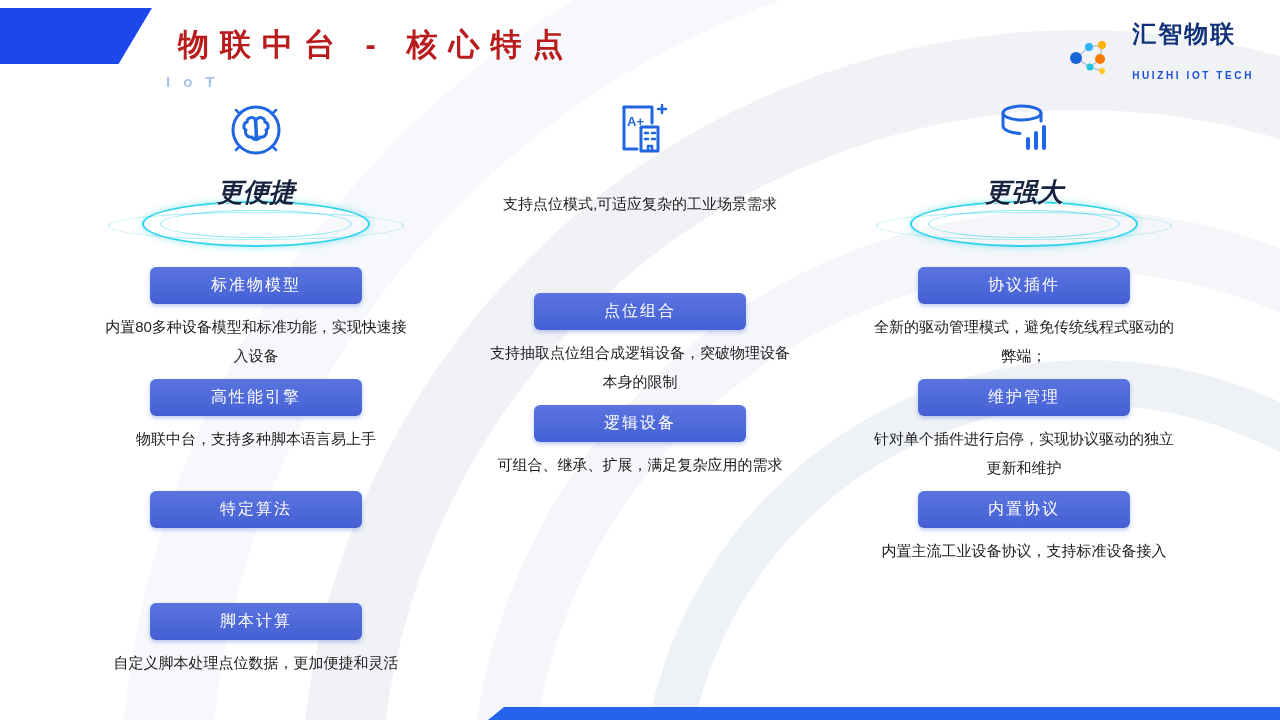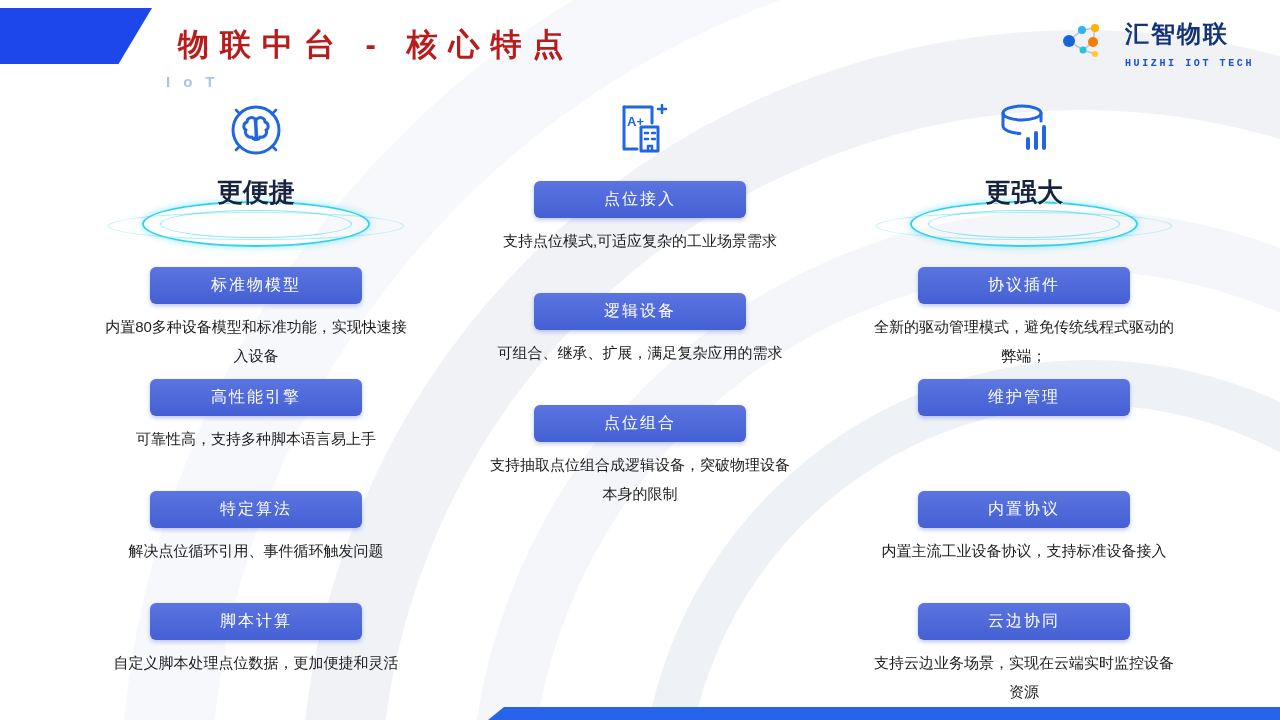--- a/index.html
+++ b/index.html
@@ -27,34 +27,34 @@
   }
   .page-title {
     position:absolute; left:178px; top:24px;
     font-size:31px; font-weight:bold; color:#b91c1c; letter-spacing:11px;
     white-space:nowrap;
   }
   .page-subtitle {
     position:absolute; left:166px; top:73px;
     font-size:15px; font-weight:bold; color:#a9c4e9; letter-spacing:13px;text-align:center;
   }
-  .logo { position:absolute; top:18px; right:26px; display:flex; align-items:flex-start; gap:20px; }
+  .logo { position:absolute; top:18px; right:26px; display:flex; align-items:flex-end; gap:20px; }
   .logo-text { display:flex; flex-direction:column; align-items:flex-start; }
   .logo-name { font-size:24px; font-weight:bold; color:#123279; letter-spacing:2px; }
-  .logo-tag  { font-size:10px; color:#1d4fd8; letter-spacing:2.6px; margin-top:8px; font-weight:bold;font-family:Liberation Mono, monospace; }
+  .logo-tag  { font-size:10px; color:#1d4fd8; letter-spacing:2.6px; margin-top:20px; font-weight:bold; }
 
   
   .main {
     position:absolute; top:95px; left:0; right:0; bottom:0;
     display:flex; justify-content:center; gap:44px;
   }
   .column { width:340px; display:flex; flex-direction:column; align-items:center; }
   .col-icon { height:70px; display:flex; align-items:center; justify-content:center; }
 
-  .title-wrap { position:relative; height:86px; width:100%; }
+  .title-wrap { position:relative; height:86px; width:100%;font-style:italic; }
   .ring {
     position:absolute; left:50%; top:36px; transform:translateX(-50%);
     width:228px; height:46px; border-radius:50%;
     border:2px solid rgba(24,207,232,.9);
     box-shadow:0 0 7px rgba(24,207,232,.45);
   }
   .ring::after {
     content:""; position:absolute; left:16px; right:16px; top:7px; bottom:7px;
     border-radius:50%; border:1px solid rgba(24,207,232,.5);
   }
@@ -144,25 +144,24 @@
       <div class="ring"></div>
       <div class="col-title">更便捷</div>
     </div>
     <div class="features">
       <div class="feature">
         <button class="pill">标准物模型</button>
         <p class="desc">内置80多种设备模型和标准功能，实现快速接入设备</p>
       </div>
       <div class="feature">
         <button class="pill">高性能引擎</button>
-        <p class="desc">可靠性高，支持多种脚本语言易上手</p>
+        <p class="desc">物联中台，支持多种脚本语言易上手</p>
       </div>
       <div class="feature">
         <button class="pill">特定算法</button>
-        <p class="desc">解决点位循环引用、事件循环触发问题</p>
       </div>
       <div class="feature">
         <button class="pill">脚本计算</button>
         <p class="desc">自定义脚本处理点位数据，更加便捷和灵活</p>
       </div>
     </div>
   </div>
 
   <div class="column">
     <div class="col-icon">
@@ -173,30 +172,29 @@
           <path d="M49 10 h8 M53 6 v8" stroke-width="2.5"></path>
           <rect x="32" y="28" width="17" height="24"></rect>
           <path d="M36 34 h3 M43 34 h3 M36 40 h3 M43 40 h3" stroke-width="2.5"></path>
           <path d="M39 52 v-5 h4 v5" stroke-width="2.5"></path>
         </g>
         <text x="18" y="27" font-size="13" font-weight="bold" fill="#2066e0">A+</text>
       </svg>
     </div>
     <div class="features">
       <div class="feature">
-        <button class="pill">点位接入</button>
         <p class="desc">支持点位模式,可适应复杂的工业场景需求</p>
+      </div>
+      <div class="feature">
+        <button class="pill">点位组合</button>
+        <p class="desc">支持抽取点位组合成逻辑设备，突破物理设备本身的限制</p>
       </div>
       <div class="feature">
         <button class="pill">逻辑设备</button>
         <p class="desc">可组合、继承、扩展，满足复杂应用的需求</p>
-      </div>
-      <div class="feature">
-        <button class="pill">点位组合</button>
-        <p class="desc">支持抽取点位组合成逻辑设备，突破物理设备本身的限制</p>
       </div>
     </div>
   </div>
 
   <div class="column">
     <div class="col-icon">
       <svg width="60" height="60" viewBox="0 0 60 60">
         <g fill="none" stroke="#2066e0" stroke-width="3" stroke-linecap="round">
           <ellipse cx="28" cy="13" rx="19" ry="7"></ellipse>
           <path d="M9 13 v13 c0 4 8 7 17 7.5"></path>
@@ -209,27 +207,24 @@
       <div class="ring"></div>
       <div class="col-title">更强大</div>
     </div>
     <div class="features">
       <div class="feature">
         <button class="pill">协议插件</button>
         <p class="desc">全新的驱动管理模式，避免传统线程式驱动的弊端；</p>
       </div>
       <div class="feature">
         <button class="pill">维护管理</button>
+        <p class="desc">针对单个插件进行启停，实现协议驱动的独立更新和维护</p>
       </div>
       <div class="feature">
         <button class="pill">内置协议</button>
         <p class="desc">内置主流工业设备协议，支持标准设备接入</p>
       </div>
-      <div class="feature">
-        <button class="pill">云边协同</button>
-        <p class="desc">支持云边业务场景，实现在云端实时监控设备资源</p>
-      </div>
     </div>
   </div>
 
 </div>
 
 <div class="bottom-bar"></div>
 
 </body></html>

